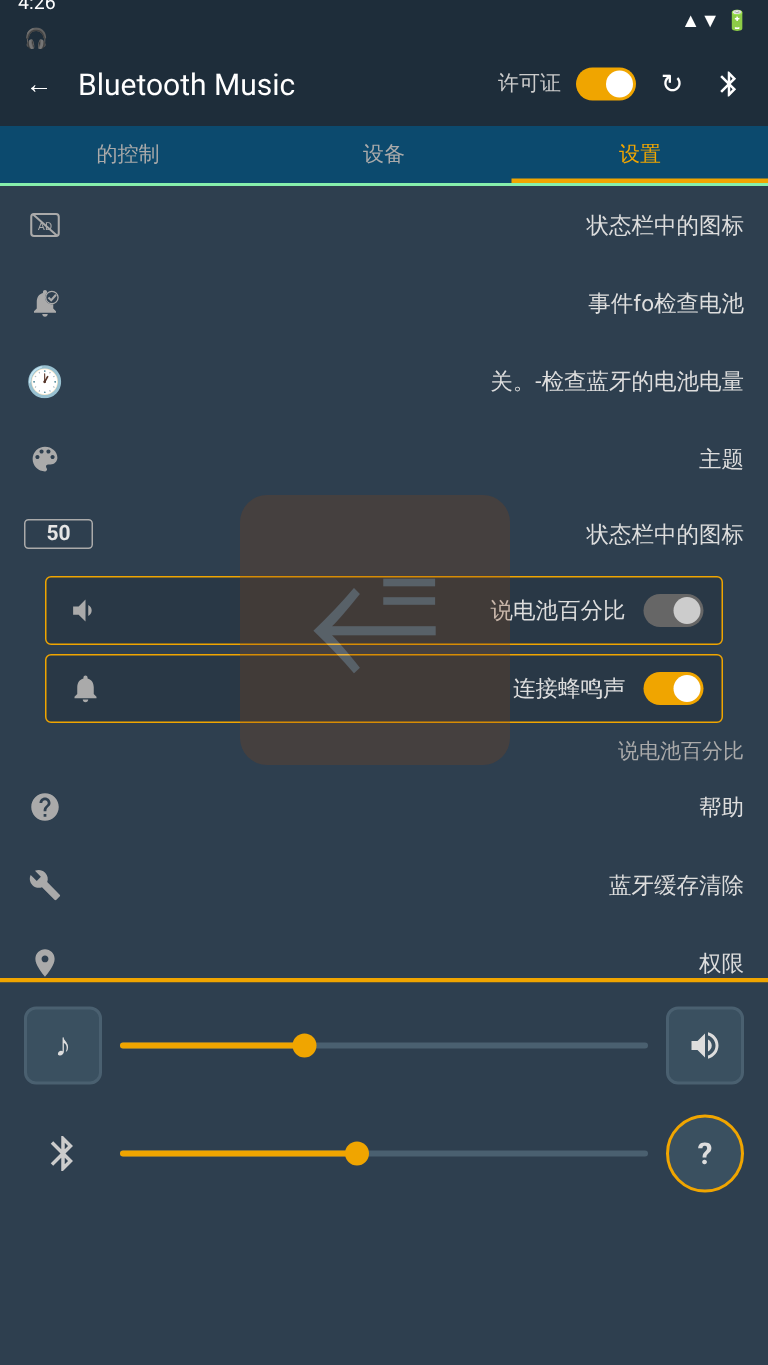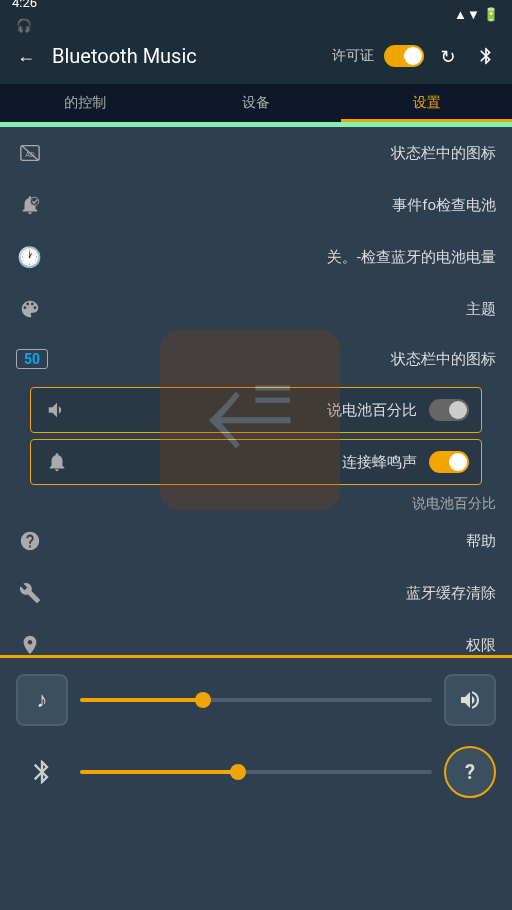--- a/index.html
+++ b/index.html
@@ -64,23 +64,23 @@
     .icon-btn {
       width: 28px; height: 28px;
       display: flex; align-items: center; justify-content: center;
       cursor: pointer;
       color: #fff;
       font-size: 18px;
     }
 
     
     .tabs {
-      background: #0f172a;
-      display: flex;
-      border-bottom: 5px solid #86efac;
+      background: #0c4a6e;
+      display: flex;
+      border-bottom: 2px solid #86efac;
     }
     .tab {
       flex: 1;
       text-align: center;
       padding: 10px 0;
       font-size: 14px;
       color: #aaa;
       cursor: pointer;
       position: relative;
     }
@@ -333,21 +333,21 @@
   <div class="setting-item">
     <div class="setting-icon">
       <svg width="22" height="22" viewBox="0 0 24 24" fill="#aaa">
         <path d="M12 3c-4.97 0-9 4.03-9 9s4.03 9 9 9c.83 0 1.5-.67 1.5-1.5 0-.39-.15-.74-.39-1.01-.23-.26-.38-.61-.38-.99 0-.83.67-1.5 1.5-1.5H16c2.76 0 5-2.24 5-5 0-4.42-4.03-8-9-8zm-5.5 9c-.83 0-1.5-.67-1.5-1.5S5.67 9 6.5 9 8 9.67 8 10.5 7.33 12 6.5 12zm3-4C8.67 8 8 7.33 8 6.5S8.67 5 9.5 5s1.5.67 1.5 1.5S10.33 8 9.5 8zm5 0c-.83 0-1.5-.67-1.5-1.5S13.67 5 14.5 5s1.5.67 1.5 1.5S15.33 8 14.5 8zm3 4c-.83 0-1.5-.67-1.5-1.5S16.67 9 17.5 9s1.5.67 1.5 1.5-.67 1.5-1.5 1.5z"></path>
       </svg>
     </div>
     <span class="setting-text">主题</span>
   </div>
 
   <div class="setting-item">
-    <div class="setting-icon" style="font-size:14px; color:#0ea5e9; font-weight:bold; border:1.5px solid #aaa; border-radius:3px; width:32px; height:20px; display:flex; align-items:center; justify-content:center;">50</div>
+    <div class="setting-icon" style="font-size:14px; color:#e5e5e5; font-weight:bold; border:1.5px solid #aaa; border-radius:3px; width:46px; height:20px; display:flex; align-items:center; justify-content:center;">50</div>
     <span class="setting-text">状态栏中的图标</span>
   </div>
 
   <div class="toggle-row">
     <div class="setting-icon">
       <svg width="22" height="22" viewBox="0 0 24 24" fill="#aaa">
         <path d="M3 9v6h4l5 5V4L7 9H3zm13.5 3c0-1.77-1.02-3.29-2.5-4.03v8.05c1.48-.73 2.5-2.25 2.5-4.02z"></path>
       </svg>
     </div>
     <span class="setting-text">说电池百分比</span>

